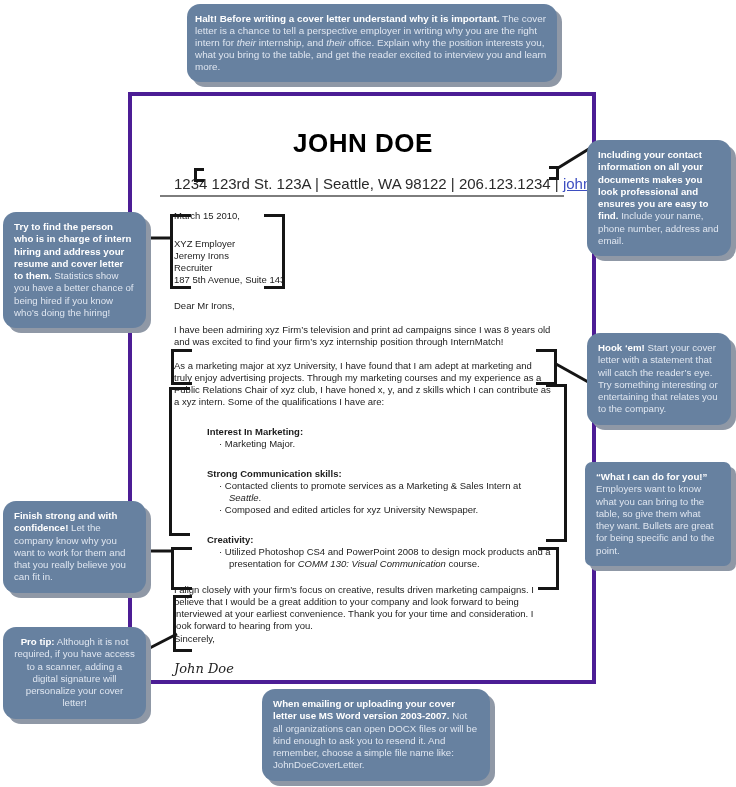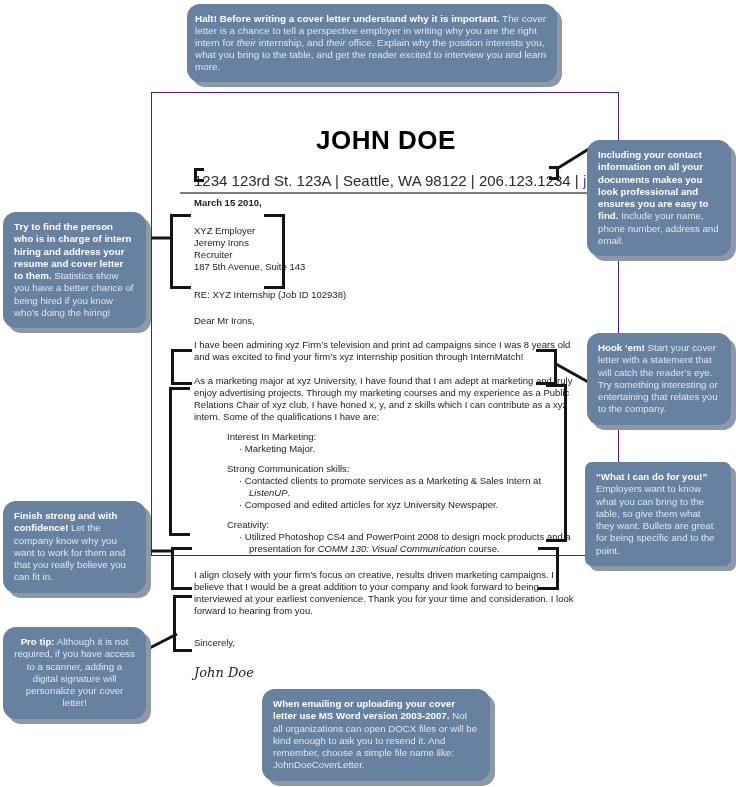--- a/index.html
+++ b/index.html
@@ -4,45 +4,45 @@
 <style>
   * { margin:0; padding:0; box-sizing:border-box; }
   html,body { background:#ffffff; }
   #stage {
     position:relative; width:736px; height:787px; background:#ffffff;
     font-family:"Liberation Sans", sans-serif; overflow:hidden;
   }
 
   
   .page {
-    position:absolute; left:151px; top:92px; width:468px; height:464px;
-    background:#ffffff; border:1px solid #4c1d95; z-index:1;
+    position:absolute; left:128px; top:92px; width:468px; height:592px;
+    background:#ffffff; border:4px solid #4c1d95; z-index:1;
     color:#1c1c1c; font-size:9.5px; line-height:12px;
     padding:24px 40px 0 42px;
   }
   .letter-name {
     text-align:center; font-size:26px; line-height:30px; font-weight:bold;
     letter-spacing:0.5px; color:#000; margin-top:8px;
   }
   .contact-line {
     text-align:center; font-size:15px; margin-top:20px; color:#2a2a2a;
     white-space:nowrap;
   }
   .contact-line a { color:#3d4ec0; text-decoration:underline; }
   .rule { border:none; border-top:2px solid #7d7d7d; margin-top:5px; margin-left:-14px; margin-right:-12px; }
-  .date-line { margin-top:3px;font-weight:bold; }
+  .date-line { margin-top:13px; }
   .recipient { margin-top:16px; }
   .re-line { margin-top:16px; }
   .salutation { margin-top:14px; }
   .para { margin-top:12px; }
   .para.p2 { margin-top:12px; }
-  .qual-head { margin-top:8px; margin-left:33px; font-weight:normal; }
+  .qual-head { margin-top:18px; margin-left:33px; font-weight:bold; }
   .bullet { margin-left:45px; padding-left:10px; text-indent:-10px; }
   .closing-para { margin-top:14px; }
-  .sincerely { margin-top:20px; }
+  .sincerely { margin-top:1px; }
   .signature { margin-top:18px; font-family:"DejaVu Serif", serif; font-style:italic; font-size:13px; color:#222; }
 
   
   .callout {
     position:absolute; z-index:4; background:#6781a0; border-radius:13px;
     box-shadow:5px 5px 0 0 #8f98a6;
     color:#dfe6f0; font-size:9.7px; line-height:12.3px; padding:9px 11px;
   }
   .callout b { color:#ffffff; }
   .callout i { font-style:italic; }
@@ -72,30 +72,29 @@
     <hr class="rule">
     <div class="date-line">March 15 2010,</div>
 
     <div class="recipient">
       <div>XYZ Employer</div>
       <div>Jeremy Irons</div>
       <div>Recruiter</div>
       <div>187 5th Avenue, Suite 143</div>
     </div>
 
-    <div class="re-line">RE: XYZ Internship (Job ID 102938)</div>
     <div class="salutation">Dear Mr Irons,</div>
     <div class="para">I have been admiring xyz Firm’s television and print ad campaigns since I was 8 years old and was excited to find your firm’s xyz internship position through InternMatch!</div>
     <div class="para p2">As a marketing major at xyz University, I have found that I am adept at marketing and truly enjoy advertising projects. Through my marketing courses and my experience as a Public Relations Chair of xyz club, I have honed x, y, and z skills which I can contribute as a xyz intern. Some of the qualifications I have are:</div>
 
     <div class="qual-head">Interest In Marketing:</div>
     <div class="bullet"><span>·  </span><span>Marketing Major.</span></div>
 
     <div class="qual-head">Strong Communication skills:</div>
-    <div class="bullet"><span>·  </span><span>Contacted clients to promote services as a Marketing &amp; Sales Intern at </span><i>ListenUP</i><span>.</span></div>
+    <div class="bullet"><span>·  </span><span>Contacted clients to promote services as a Marketing &amp; Sales Intern at </span><i>Seattle</i><span>.</span></div>
     <div class="bullet"><span>·  </span><span>Composed and edited articles for xyz University Newspaper.</span></div>
 
     <div class="qual-head">Creativity:</div>
     <div class="bullet"><span>·  </span><span>Utilized Photoshop CS4 and PowerPoint 2008 to design mock products and a presentation for </span><i>COMM 130: Visual Communication</i><span> course.</span></div>
 
     <div class="closing-para">I align closely with your firm’s focus on creative, results driven marketing campaigns. I believe that I would be a great addition to your company and look forward to being interviewed at your earliest convenience. Thank you for your time and consideration. I look forward to hearing from you.</div>
     <div class="sincerely">Sincerely,</div>
     <div class="signature">John Doe</div>
   </div>
 

